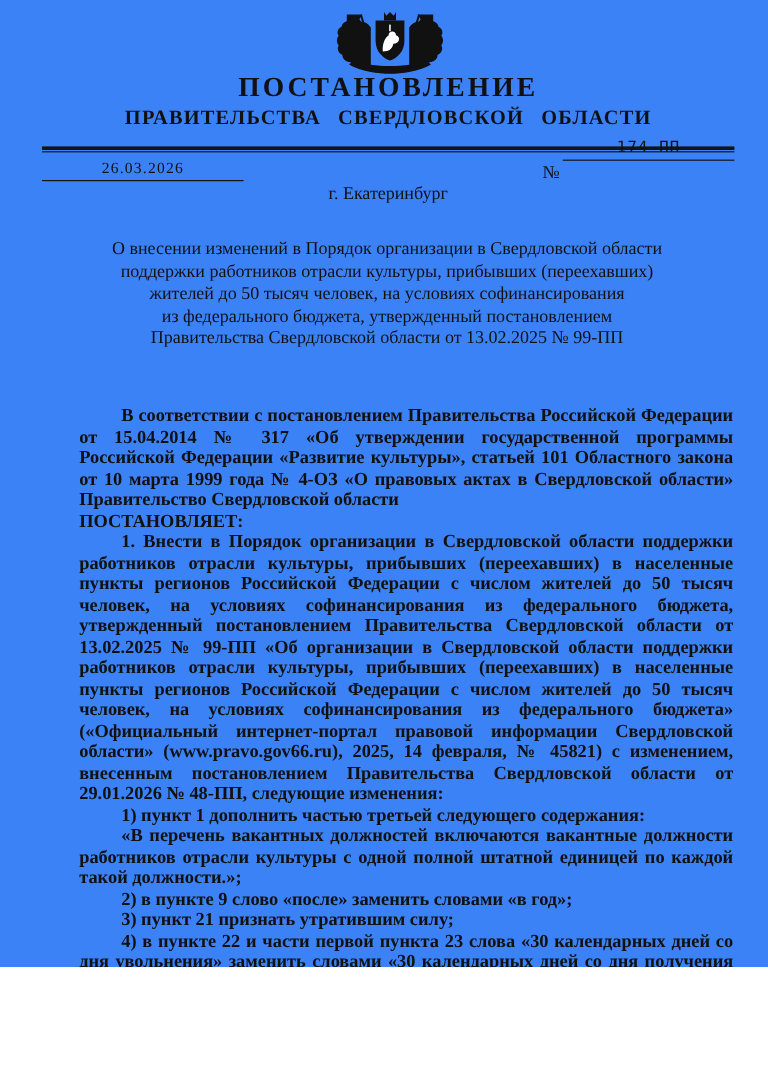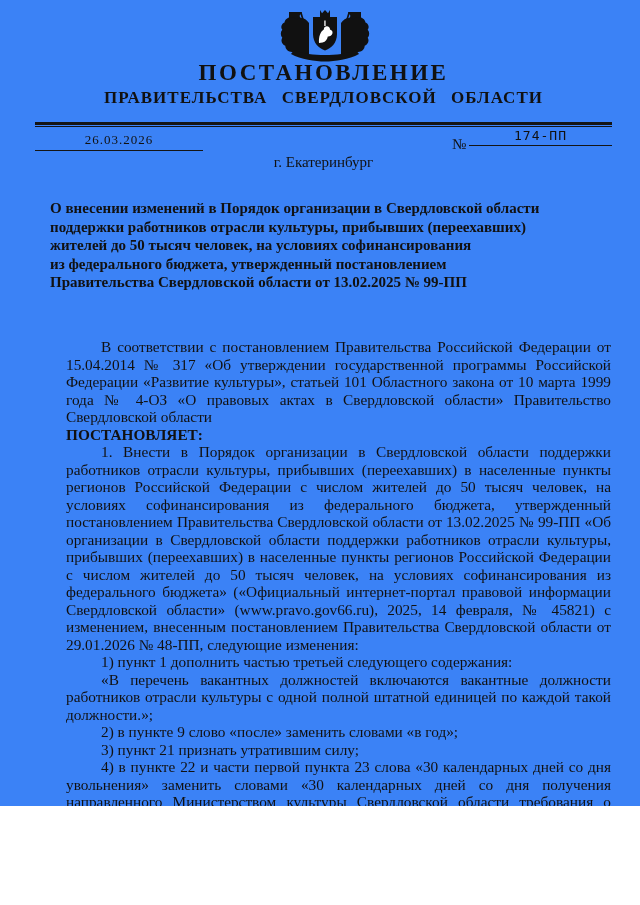--- a/index.html
+++ b/index.html
@@ -70,21 +70,21 @@
   }
   .num-label {
     position: absolute;
     left: 452px;
     top: 136px;
     font-size: 15px;
   }
   .num-field {
     position: absolute;
     left: 469px;
-    top: 128px;
+    top: 116px;
     width: 143px;
     text-align: center;
     font-family: "DejaVu Sans Mono", monospace;
     font-size: 13px;
     letter-spacing: 1px;
     padding-bottom: 2px;
     border-bottom: 1.5px solid #151515;
   }
   .city {
     position: absolute;
@@ -92,36 +92,36 @@
     top: 154px;
     width: 577px;
     text-align: center;
     font-size: 15px;
   }
   .subject {
     position: absolute;
     left: 50px;
     top: 199px;
     width: 545px;
-    text-align: left;
-    font-weight: bold;
+    text-align: center;
+    font-weight: normal;
     font-size: 15px;
     line-height: 18.6px;
   }
   .subject span { display: block; }
   .body-text {
     position: absolute;
     left: 66px;
     top: 338px;
     width: 545px;
     font-size: 15.3px;
     line-height: 17.5px;
     text-align: justify;
   }
-  .para { margin: 0; text-indent: 35px; }
+  .para { margin: 0; text-indent: 35px; font-weight: bold; }
   .para.bold { font-weight: bold; text-indent: 0; text-align: left; }
   .print-note {
     position: absolute;
     left: 0;
     top: 886px;
     width: 607px;
     text-align: right;
     font-family: "Liberation Sans", sans-serif;
     font-size: 5px;
     color: #2a2a2a;

